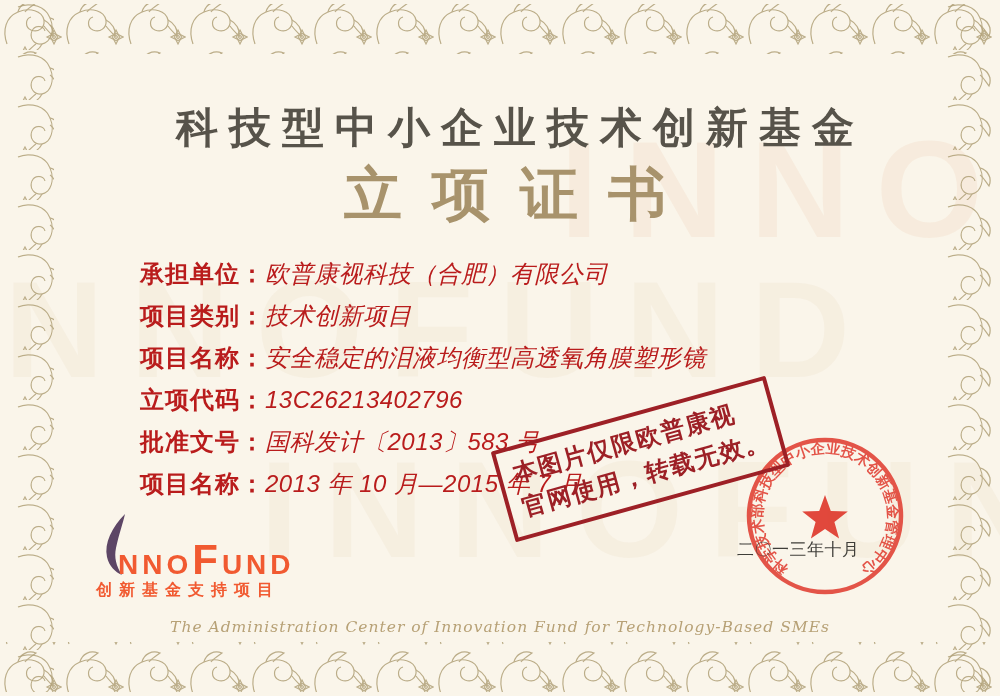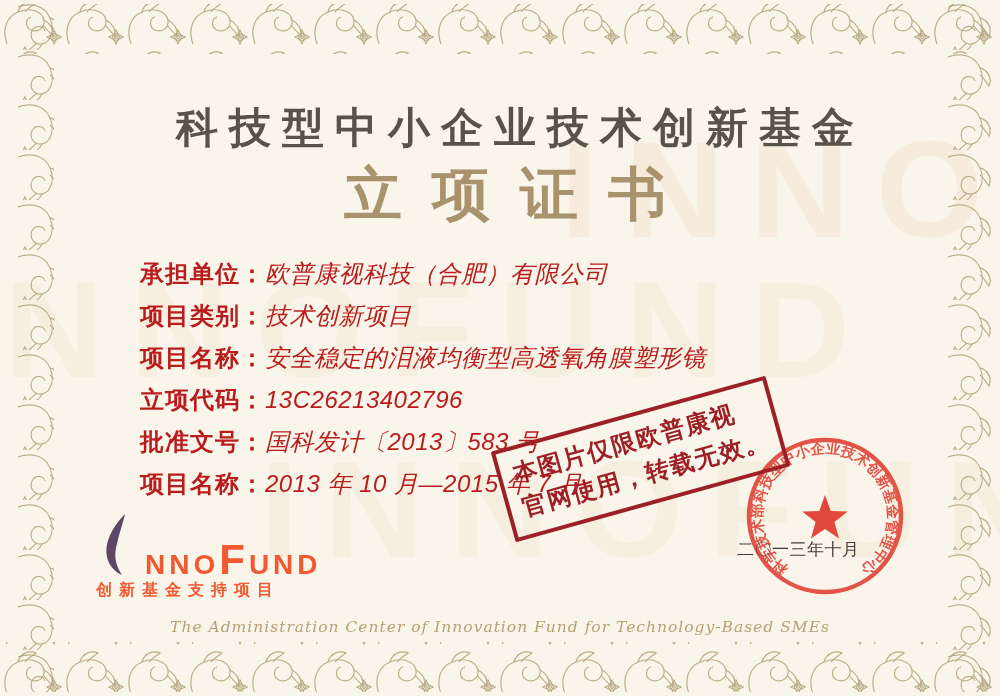--- a/index.html
+++ b/index.html
@@ -34,21 +34,21 @@
     display:flex;flex-direction:column;gap:17px;
   }
   .field-row{display:flex;font-size:24px;line-height:25px;color:#b91c1c;white-space:nowrap;}
   .field-label{font-weight:bold;letter-spacing:1px;}
   .field-value{letter-spacing:0.5px;font-style:italic;}
   
   .logo{position:absolute;left:94px;top:510px;z-index:3;width:220px;}
   .logo-flame{position:absolute;left:4px;top:4px;}
   .logo-letters{
     position:absolute;left:24px;top:26px;display:flex;align-items:baseline;
-    color:#f15a31;font-weight:bold;letter-spacing:4px;white-space:nowrap;margin-left:27px;
+    color:#f15a31;font-weight:bold;letter-spacing:4px;white-space:nowrap;
   }
   .logo-letters .sm{font-size:28px;}
   .logo-letters .lg{font-size:42px;}
   .logo-tagline{
     position:absolute;left:2px;top:70px;font-size:16px;letter-spacing:7px;
     color:#f15a31;font-weight:bold;white-space:nowrap;
   }
   
   .footer-en{
     position:absolute;left:0;top:618px;width:100%;z-index:3;text-align:center;

